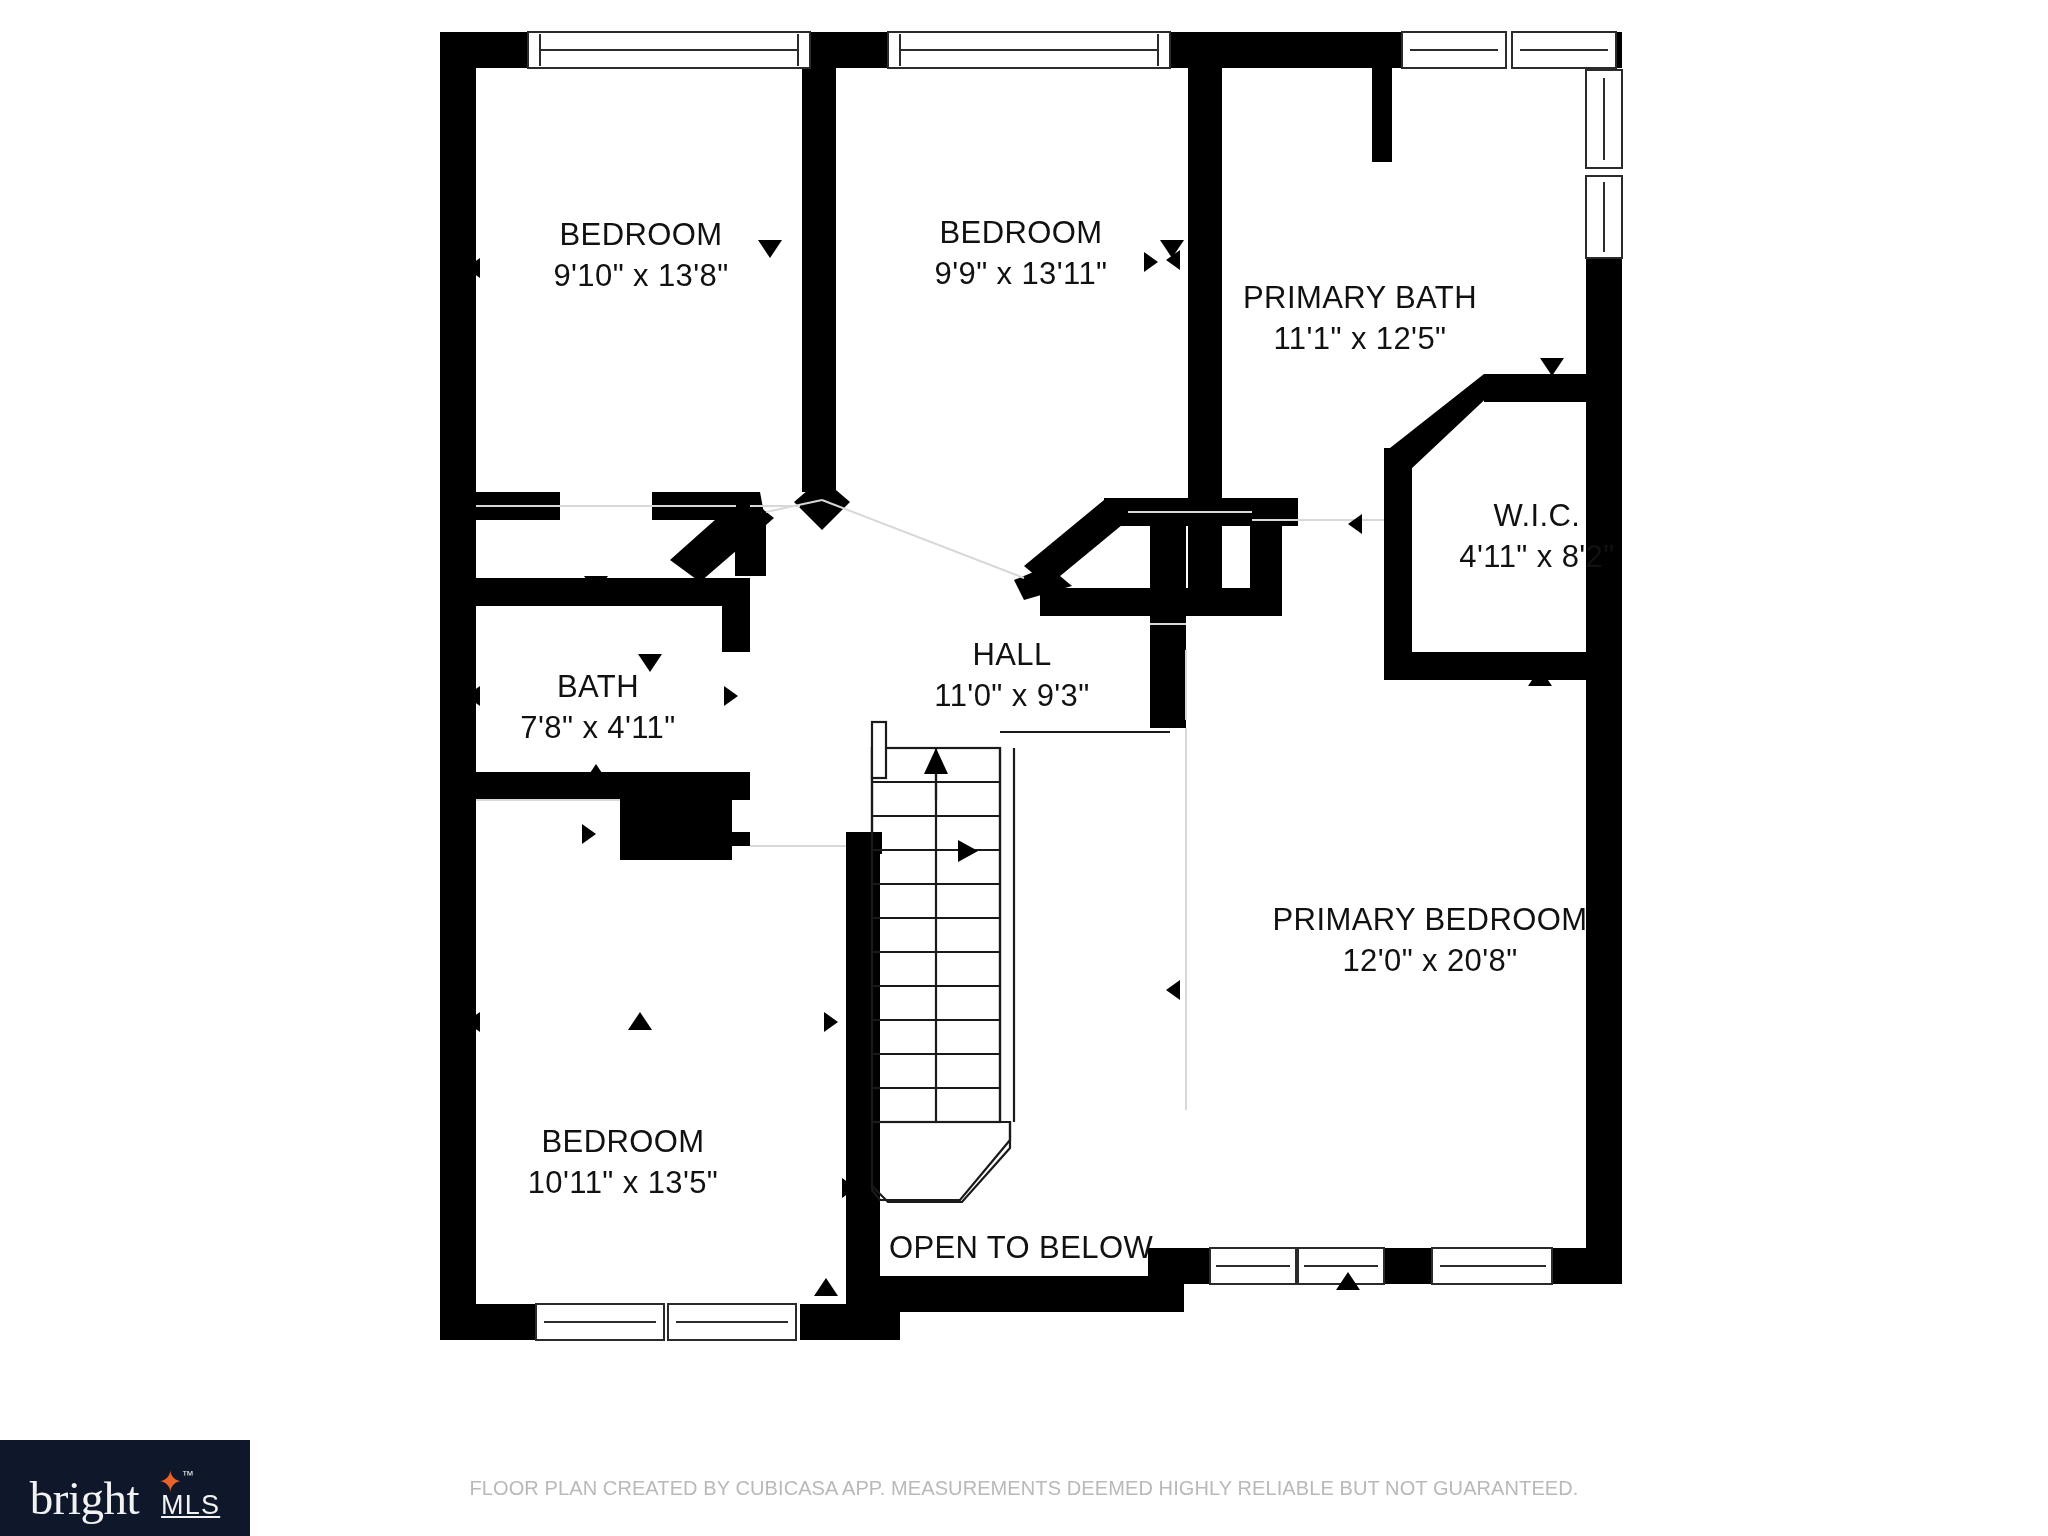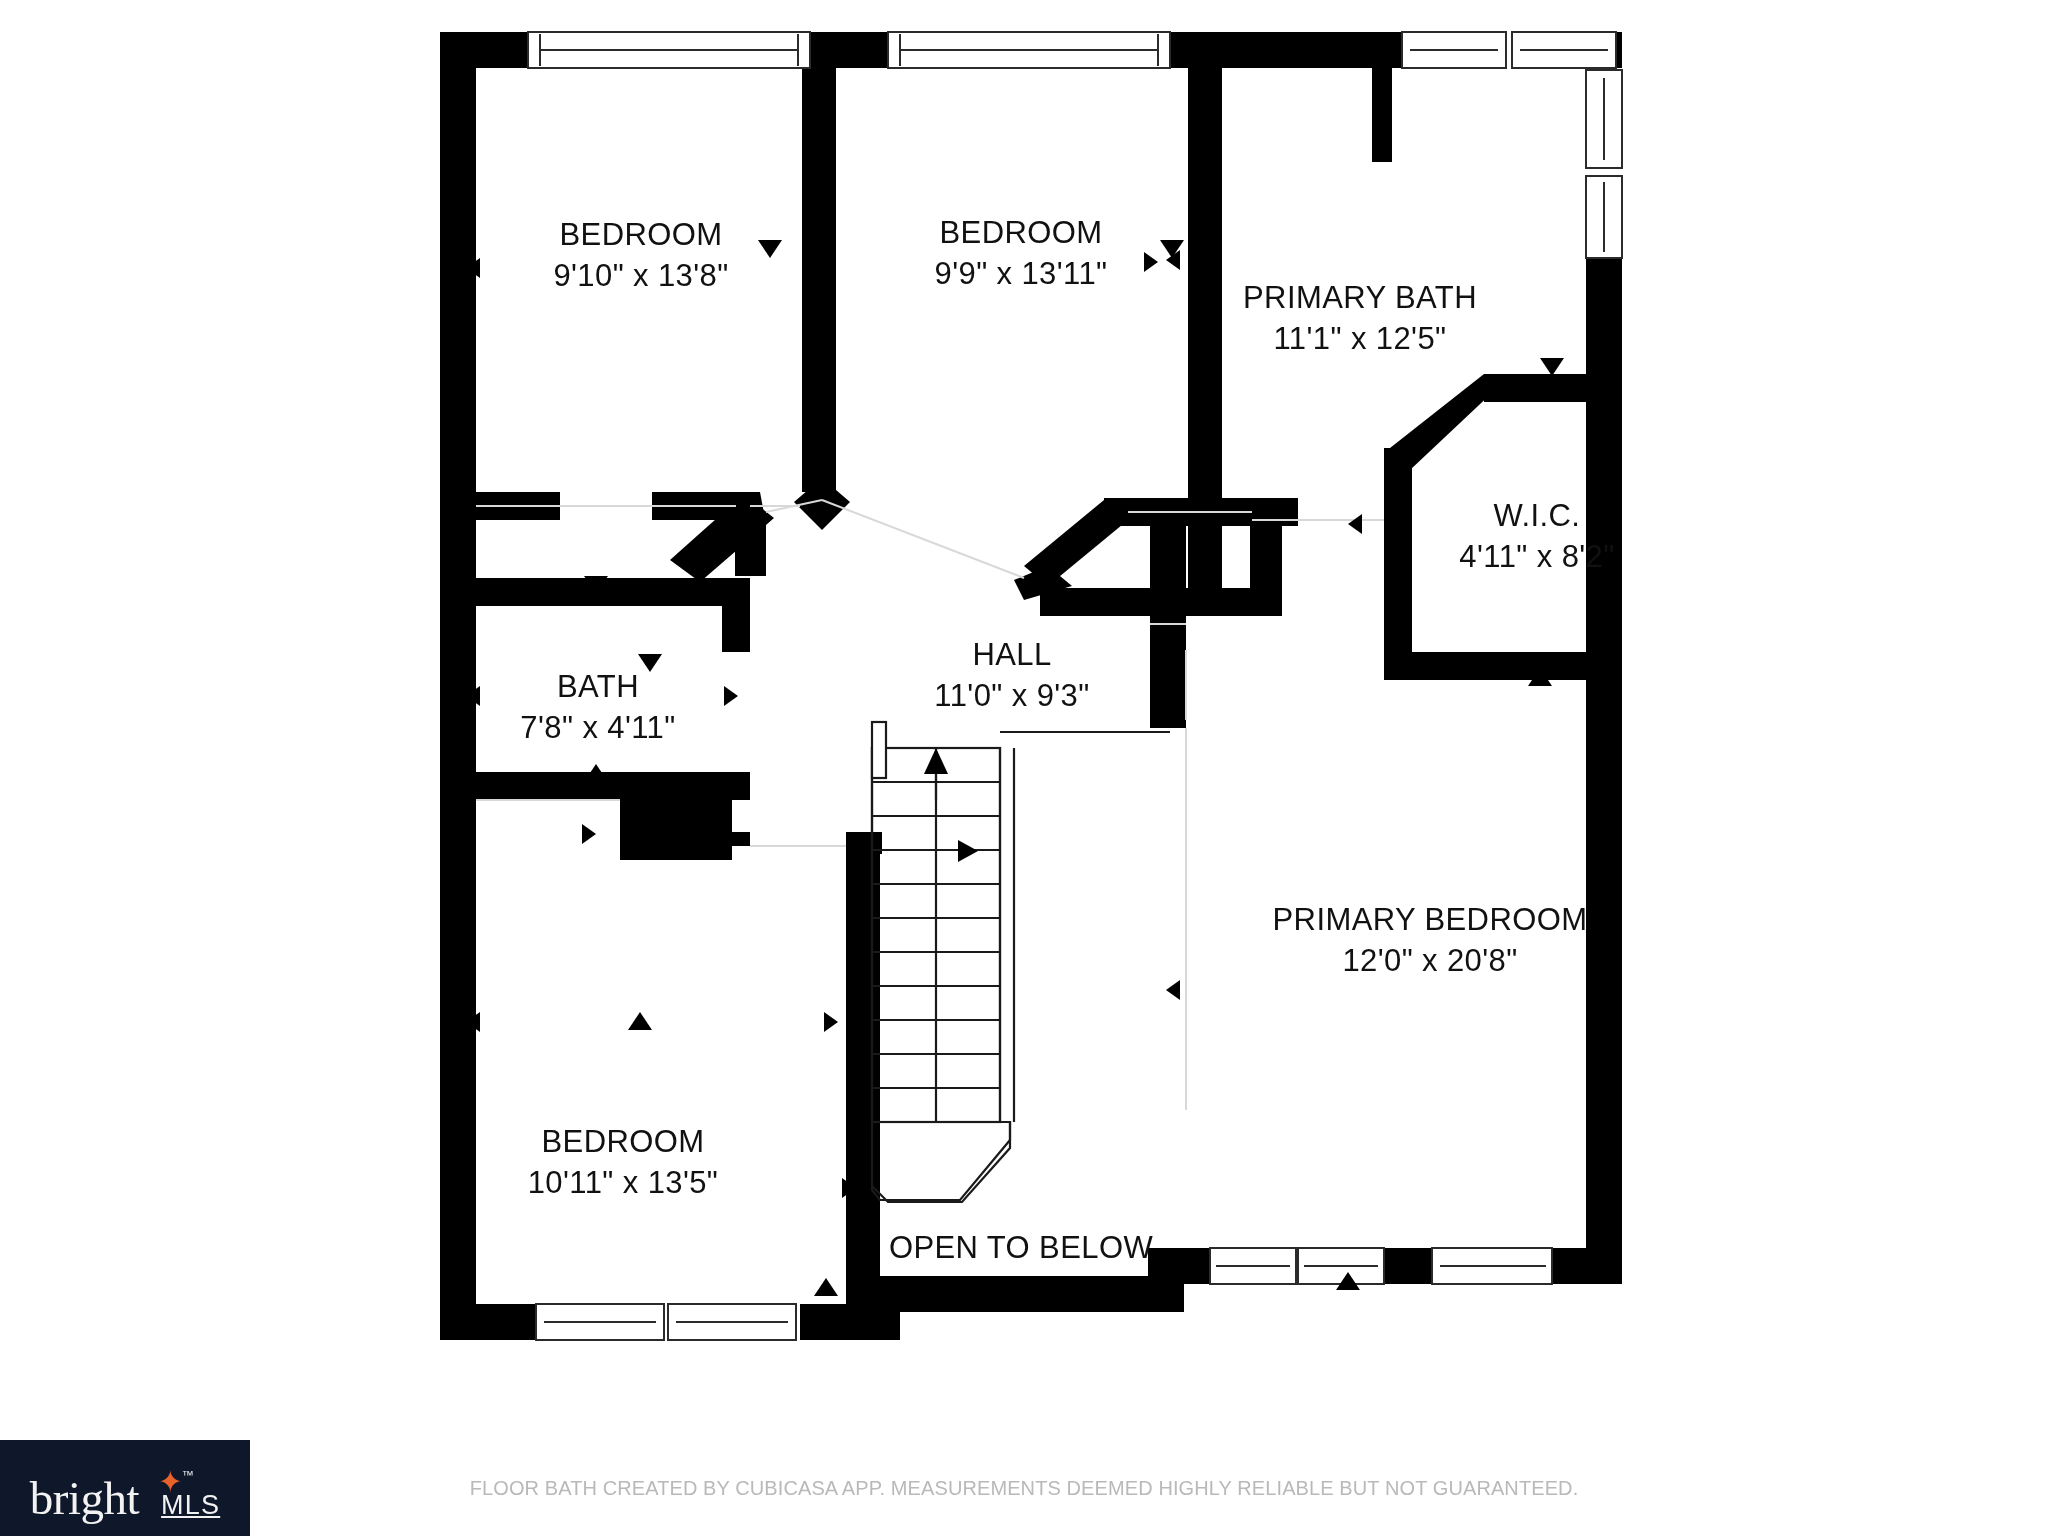--- a/index.html
+++ b/index.html
@@ -367,21 +367,21 @@
 
       <text class="room-label" x="623" y="1152">BEDROOM</text>
       <text class="room-dim" x="623" y="1193">10'11" x 13'5"</text>
 
       <text class="room-label" x="1021" y="1258">OPEN TO BELOW</text>
     </g>
 
   </svg>
 
   <div id="footer">
-    <div id="disclaimer">FLOOR BATH CREATED BY CUBICASA APP. MEASUREMENTS DEEMED HIGHLY RELIABLE BUT NOT GUARANTEED.</div>
+    <div id="disclaimer">FLOOR PLAN CREATED BY CUBICASA APP. MEASUREMENTS DEEMED HIGHLY RELIABLE BUT NOT GUARANTEED.</div>
     <div id="brand-logo">
       <div class="brand-inner">
         <span class="brand-bright">bright</span>
         <span class="brand-star">✦</span>
         <span class="brand-tm">™</span>
         <span class="brand-mls">MLS</span>
       </div>
     </div>
   </div>
 

